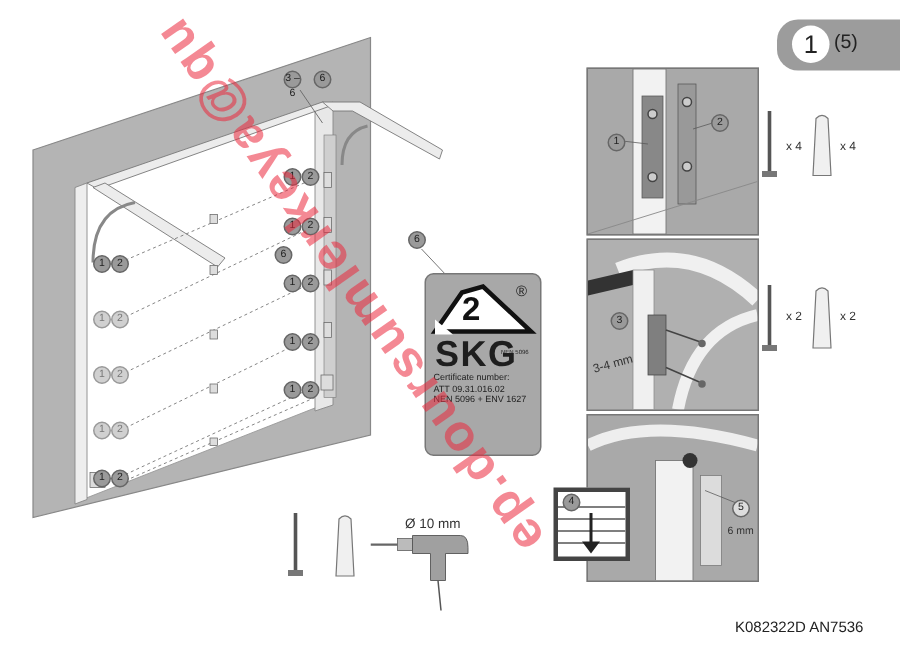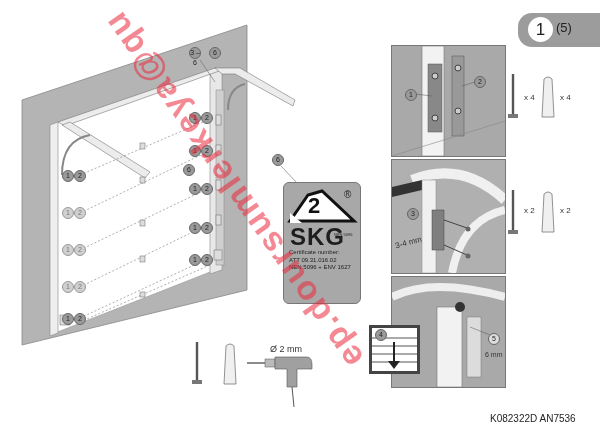--- a/index.html
+++ b/index.html
@@ -213,21 +213,21 @@
   <svg width="10" height="50" viewBox="0 0 10 50">
       <line x1="5" y1="2" x2="5" y2="40" stroke="#555" stroke-width="2.4"></line>
       <rect x="0" y="40" width="10" height="4" fill="#777"></rect>
     </svg>
 </div>
 <div class="abs" style="left:222px;top:342px;width:16px;height:46px;">
   <svg width="16" height="46" viewBox="0 0 16 46">
       <path d="M4,4 Q8,0 12,4 L14,42 L2,42 Z" fill="#f0f0f0" stroke="#777" stroke-width="0.8"></path>
     </svg>
 </div>
-<div class="lbl" style="left:270px;top:344px;font-size:9px;">Ø 2 mm</div>
+<div class="lbl" style="left:270px;top:344px;font-size:9px;">Ø 10 mm</div>
 <div class="abs" style="left:247px;top:355px;width:70px;height:55px;">
   <svg width="70" height="55" viewBox="0 0 70 55">
     <line x1="0" y1="8" x2="18" y2="8" stroke="#666" stroke-width="1.5"></line>
     <rect x="18" y="4" width="10" height="8" fill="#bbb" stroke="#555" stroke-width="0.5"></rect>
     <path d="M28,2 L60,2 Q65,2 65,10 L65,14 L50,14 L50,32 L40,32 L40,14 L28,14 Z" fill="#a0a0a0" stroke="#555" stroke-width="0.6"></path>
     <line x1="45" y1="32" x2="47" y2="52" stroke="#555" stroke-width="1"></line>
   </svg>
 </div>
 
 <div class="code">K082322D  AN7536</div>

